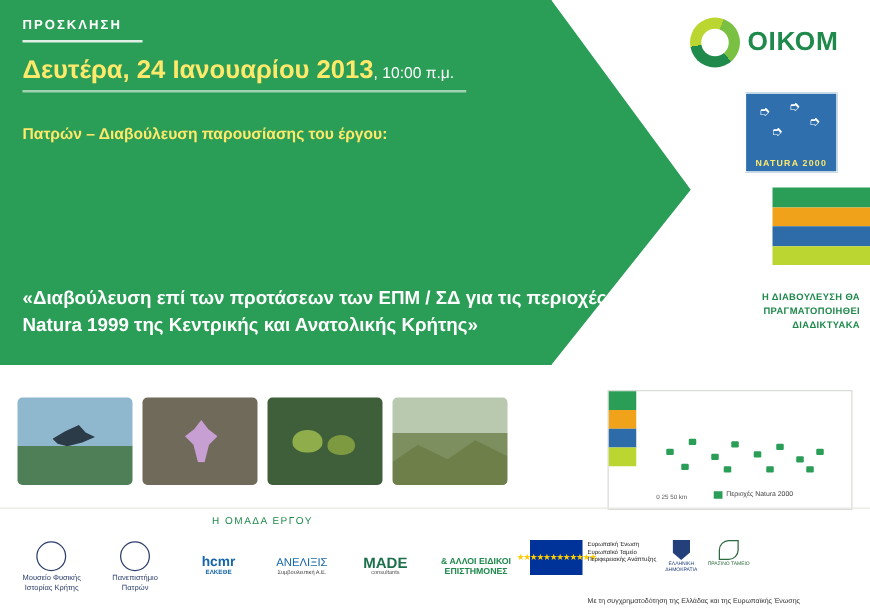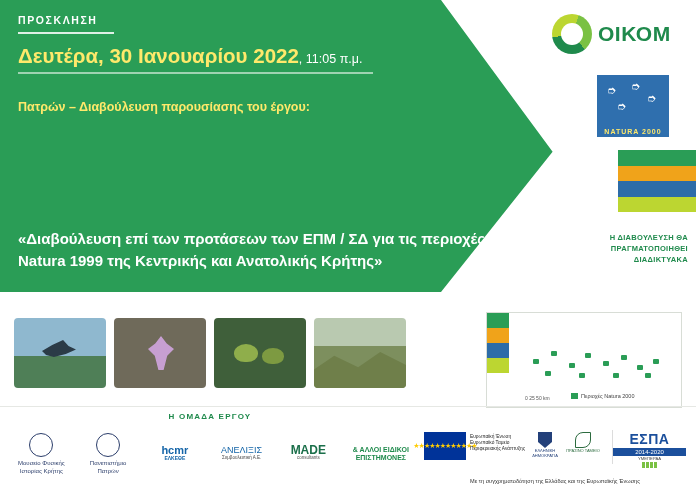--- a/index.html
+++ b/index.html
@@ -242,21 +242,21 @@
   .map-legend span.swatch { width: 7px; height: 6px; background: #2a9d56; display: inline-block; }
   .map-scale { position:absolute; left: 38px; bottom: 6px; font-size:5px; color:#555; }
 
   
   .team-title {
     position: absolute;
     left: 0; top: 412px; width: 420px;
     text-align: center;
     color: #1f8a4c;
     font-size: 8px;
-    font-weight: bold;
+    font-weight: normal;
     letter-spacing: 1.2px;
   }
   .logos-row {
     position: absolute;
     left: 14px; top: 428px;
     width: 400px; height: 52px;
     display: flex; align-items: center; gap: 12px;
   }
   .plogo {
     font-size: 6px;
@@ -335,21 +335,21 @@
 <body>
 
 <div class="hero">
   <div class="hero-shape"></div>
   <div class="hero-wedge"></div>
 
   <div class="invite-tag">ΠΡΟΣΚΛΗΣΗ</div>
   <div class="invite-rule"></div>
 
   <div class="date-line">
-    <span>Δευτέρα, 30 Ιανουαρίου 2022</span><span class="time">, 11:05 π.μ.</span>
+    <span>Δευτέρα, 24 Ιανουαρίου 2013</span><span class="time">, 10:00 π.μ.</span>
   </div>
   <div class="date-underline"></div>
 
   <div class="sub-title">Πατρών – Διαβούλευση παρουσίασης του έργου:</div>
 
 
   <div class="quote">«Διαβούλευση επί των προτάσεων των ΕΠΜ / ΣΔ για τις περιοχές του Δικτύου Natura 1999 της Κεντρικής και Ανατολικής Κρήτης»</div>
 </div>
 
 <div class="oikom-logo">
@@ -456,25 +456,14 @@
   </div>
   <div class="eu-text">Ευρωπαϊκή Ένωση Ευρωπαϊκό Ταμείο Περιφερειακής Ανάπτυξης</div>
   <div class="gr-emblem">
     <span class="shield"></span>
     <span>ΕΛΛΗΝΙΚΗ ΔΗΜΟΚΡΑΤΙΑ</span>
   </div>
   <div class="other-emblem">
     <span class="leaf"></span>
     <span>ΠΡΑΣΙΝΟ ΤΑΜΕΙΟ</span>
   </div>
-  <div class="espa">
-    <div class="word">ΕΣΠΑ</div>
-    <div class="years">2014-2020</div>
-    <div class="sub">ΥΜΕΠΕΡΑΑ</div>
-    <div class="bars">
-        <i></i>
-        <i></i>
-        <i></i>
-        <i></i>
-      </div>
-  </div>
   <div class="cofund">Με τη συγχρηματοδότηση της Ελλάδας και της Ευρωπαϊκής Ένωσης</div>
 </div>
 
 </body></html>

